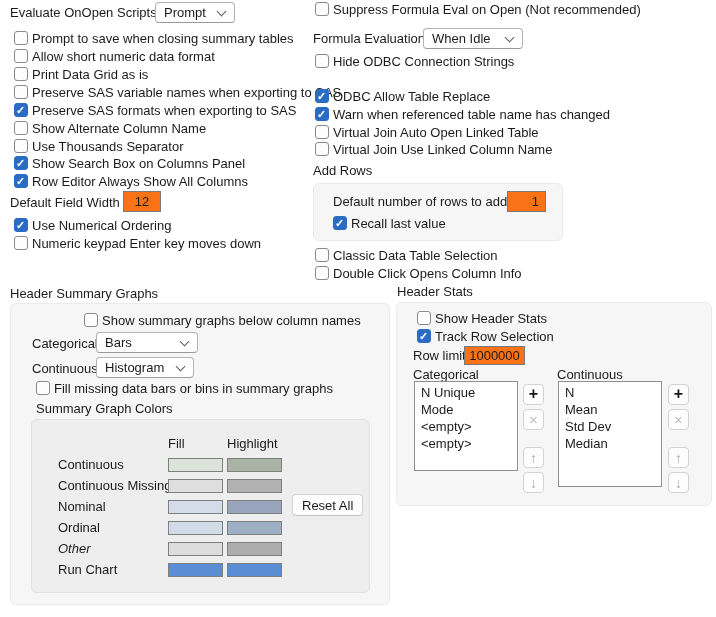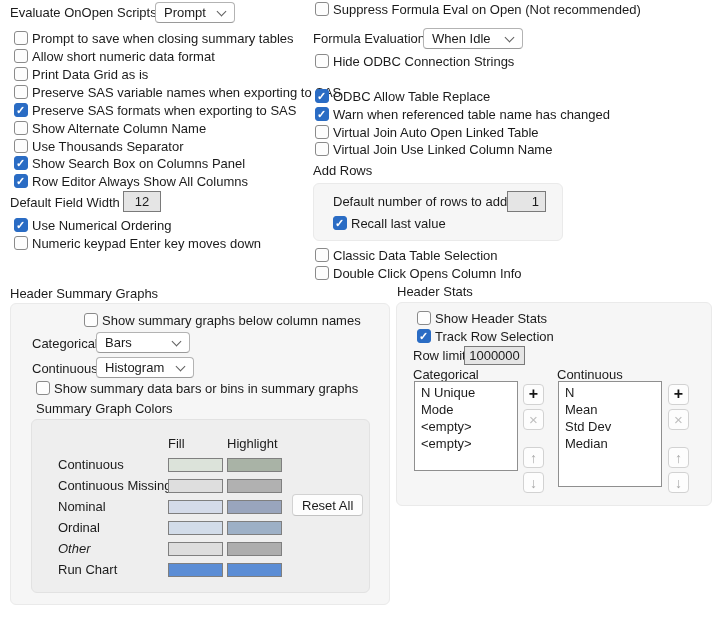--- a/index.html
+++ b/index.html
@@ -32,21 +32,21 @@
   }
   .chev {
     display:inline-block; width:6px; height:6px; margin-top:-3px;
     border-right:1.4px solid #5f5f5f; border-bottom:1.4px solid #5f5f5f;
     transform:rotate(45deg);
   }
 
   
   .tinput {
     position:absolute; box-sizing:border-box; height:21px;
-    background:#e5e5e5; border:1px solid #7a7a7a; font:13px "Liberation Sans", sans-serif;
+    background:#f97316; border:1px solid #7a7a7a; font:13px "Liberation Sans", sans-serif;
     color:#1b1b1b; padding:0 6px; outline:none;
   }
   .t-center { text-align:center; }
   .t-right  { text-align:right; }
 
   
   .groupbox {
     position:absolute; box-sizing:border-box; background:#f6f6f6;
     border:1px solid #eaeaea; border-radius:6px;
   }
@@ -192,34 +192,34 @@
 
   <div class="lbl" style="left:10px;top:286px;">Header Summary Graphs</div>
   <div class="groupbox" style="left:10px;top:303px;width:380px;height:302px;"></div>
 
   <div class="cb-row" style="left:36px;top:313px;padding-left:48px;">
     <span class="cb"></span>
     <span>Show summary graphs below column names</span>
   </div>
 
   <div class="lbl" style="left:32px;top:336px;">Categorical</div>
-  <div class="dropdown" style="left:96px;top:332px;width:94px;">
+  <div class="dropdown" style="left:96px;top:332px;width:102px;">
     <span>Bars</span>
     <span class="chev"></span>
   </div>
 
   <div class="lbl" style="left:32px;top:361px;">Continuous</div>
   <div class="dropdown" style="left:96px;top:357px;width:98px;">
     <span>Histogram</span>
     <span class="chev"></span>
   </div>
 
   <div class="cb-row" style="left:36px;top:381px;">
     <span class="cb"></span>
-    <span>Show summary data bars or bins in summary graphs</span>
+    <span>Fill missing data bars or bins in summary graphs</span>
   </div>
 
   <div class="lbl" style="left:36px;top:401px;">Summary Graph Colors</div>
   <div class="groupbox inner" style="left:31px;top:419px;width:339px;height:174px;"></div>
 
   <div class="lbl" style="left:168px;top:436px;">Fill</div>
   <div class="lbl" style="left:227px;top:436px;">Highlight</div>
 
   <div class="lbl" style="left:58px;top:457px;">Continuous</div>
   <span class="swatch" style="left: 168px; top: 458px; background-color: rgb(220, 227, 218);"></span>

